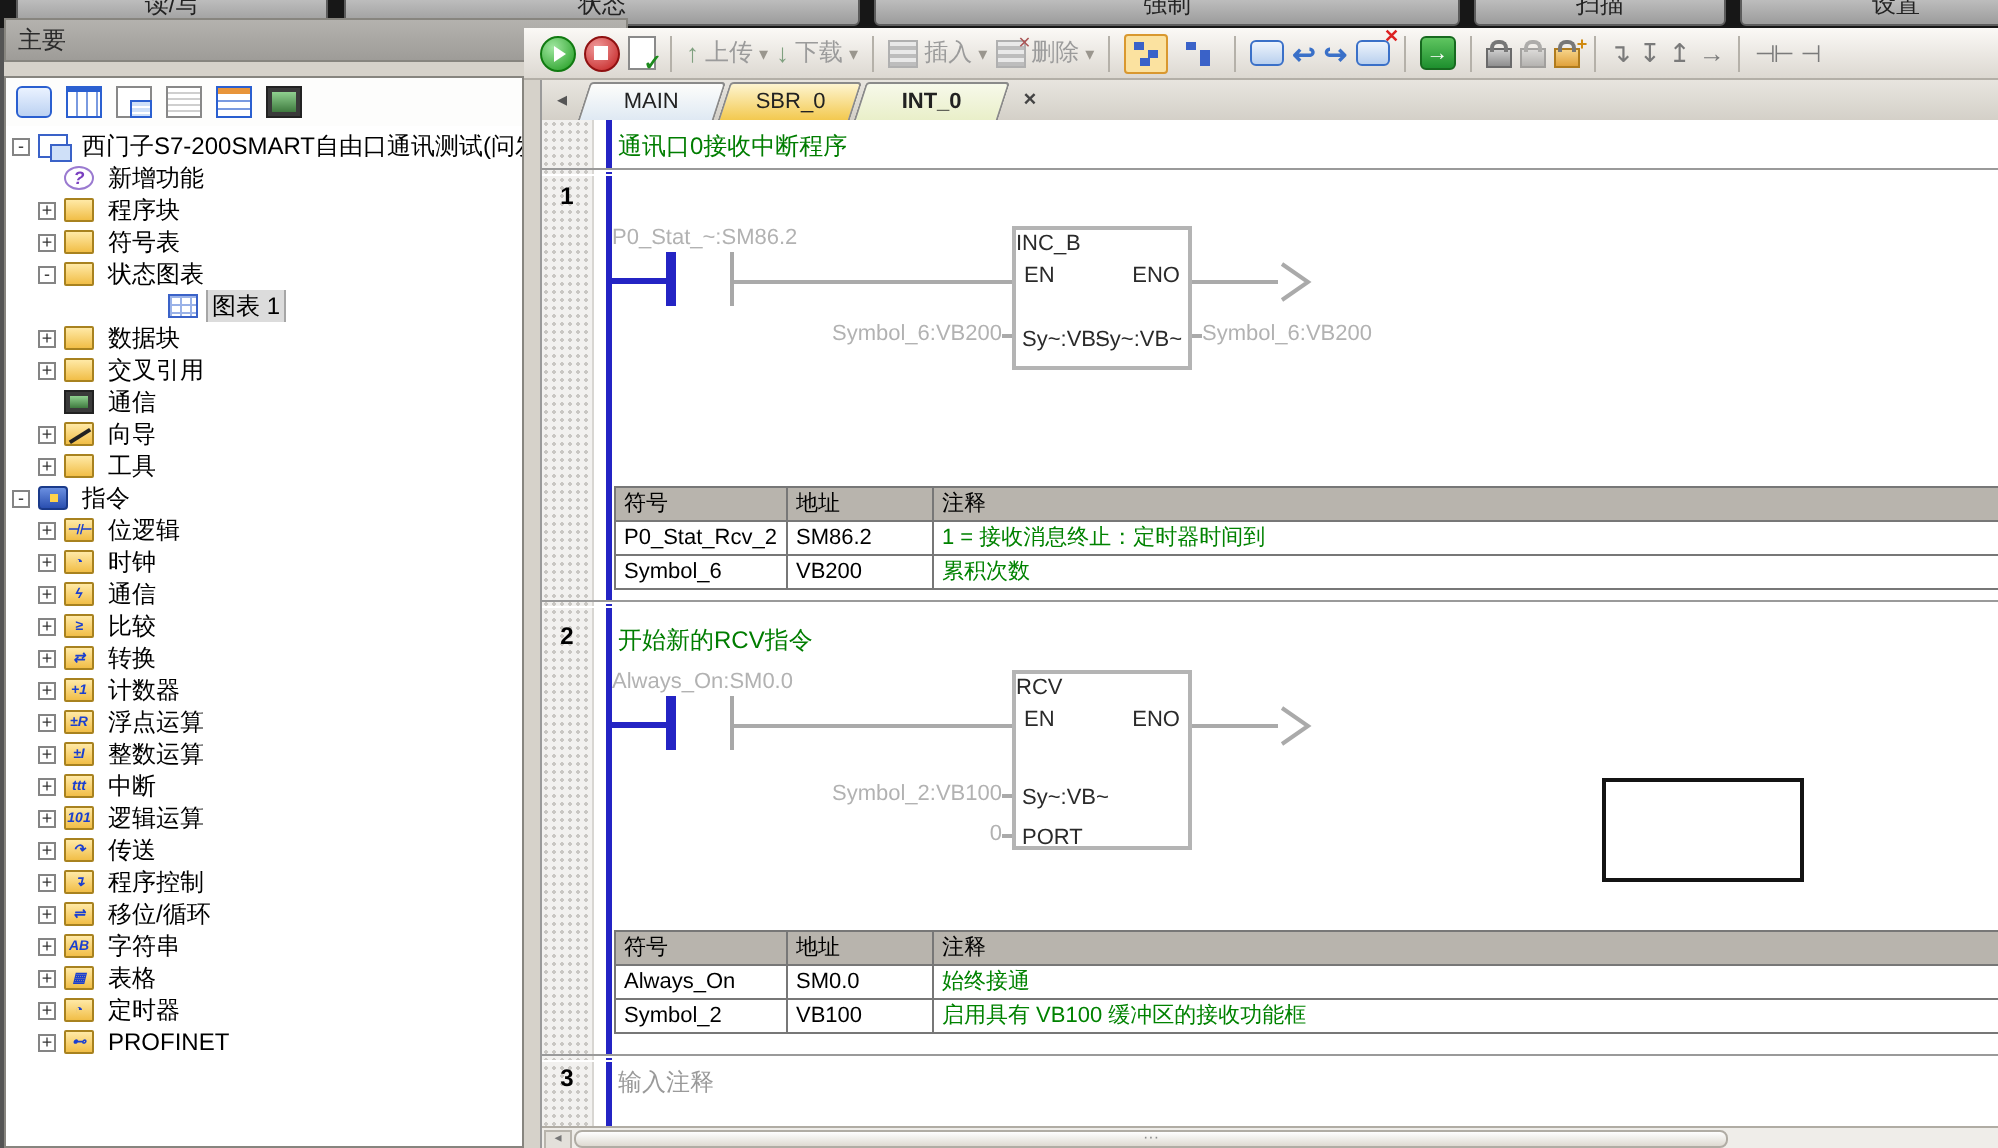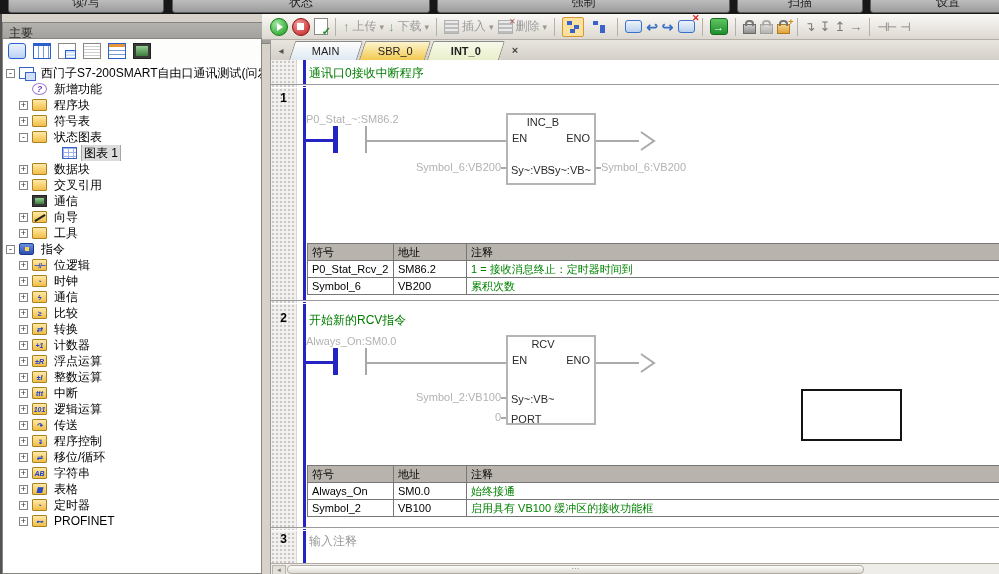--- a/index.html
+++ b/index.html
@@ -5,21 +5,21 @@
   html,body{margin:0;padding:0}
   body{width:999px;height:574px;position:relative;overflow:hidden;
        background:#d6d2ca;font-family:"Liberation Sans",sans-serif;
        -webkit-font-smoothing:antialiased}
   
   #topstrip{position:absolute;left:0;top:0;width:999px;height:14px;background:#171717;overflow:hidden}
   .topbtn{position:absolute;top:-7px;height:20px;border:1px solid #5c5c5c;border-radius:3px;
           background:linear-gradient(#cdcdcd,#9c9c9c);color:#222;font-size:12px;
           display:flex;align-items:flex-end;justify-content:center;padding-bottom:1px;box-sizing:border-box}
   
-  #panelhead{position:absolute;left:2px;top:22px;width:312px;height:22px;box-sizing:border-box;
+  #panelhead{position:absolute;left:2px;top:9px;width:312px;height:22px;box-sizing:border-box;
              background:linear-gradient(#b4b2ae,#9e9c98);border:1px solid #87857f;
              color:#2a2a2a;font-size:12px;line-height:20px;padding-left:6px}
   #pin{position:absolute;right:6px;top:4px;width:12px;height:14px}
   #mainbar{position:absolute;left:262px;top:14px;width:737px;height:26px;box-sizing:border-box;
            background:linear-gradient(#fbf9f6,#dcd8d1);border-bottom:1px solid #b3afa7;
            display:flex;align-items:center;padding-left:8px;gap:4px;overflow:hidden}
   .sep{width:1px;height:18px;background:#b5b1a9;margin:0 3px;flex:none}
   .ticonbtn{flex:none;display:flex;align-items:center;justify-content:center}
   .tb-run{width:16px;height:16px;border-radius:50%;background:radial-gradient(circle at 35% 30%,#9fe69f,#1d9a1d);
           border:1px solid #117a11;position:relative}
@@ -75,21 +75,21 @@
   .i-symtab{border:1px solid #2a5fd0;background:linear-gradient(#e8953a 0 3px,#fff 3px),#fff}
   .i-symtab::after{content:"";position:absolute;left:0;right:0;top:6px;height:1px;background:#7a9ae0;
       box-shadow:0 4px 0 #7a9ae0}
   .i-monitor{border:1px solid #222;background:#3a3a3a}
   .i-monitor::after{content:"";position:absolute;inset:2px;background:linear-gradient(#8fd08f,#3f7a3f)}
   #tree{position:absolute;left:0;top:26px;right:0;bottom:0;overflow:hidden}
   .trow{display:flex;align-items:center;height:16px;white-space:nowrap;overflow:hidden;
         font-size:12px;color:#000;cursor:default}
   .trow[data-level="0"]{padding-left:3px}
   .trow[data-level="1"]{padding-left:16px}
-  .trow[data-level="2"]{padding-left:46px}
+  .trow[data-level="2"]{padding-left:68px}
   .texp{width:9px;height:9px;box-sizing:border-box;border:1px solid #848484;background:#fff;
         font-size:9px;line-height:7px;text-align:center;color:#333;flex:none;margin-right:4px}
   .texp:empty{visibility:hidden}
   .ticon{width:15px;height:12px;margin-right:5px;position:relative;flex:none;box-sizing:border-box}
   .tmark{position:absolute;inset:0;display:flex;align-items:center;justify-content:center;
          font-size:7px;color:#1a3fd0;font-weight:bold;line-height:1}
   .ticon[data-icon="folder"],.ticon[data-icon="wizard"],.ticon[data-icon="fav"]{
      background:linear-gradient(#ffe9a6,#f1be47);border:1px solid #a8821f;border-radius:1px}
   .ticon[data-icon="wizard"]::after{content:"";position:absolute;left:1px;top:5px;width:12px;height:2px;
      background:#222;transform:rotate(-32deg)}
@@ -137,21 +137,21 @@
   .rail{position:absolute;left:32px;width:3px;background:#2424c4}
   .comment{position:absolute;left:38px;color:#007d00;font-size:12px;white-space:nowrap}
   .placeholder{position:absolute;left:38px;color:#9a9a9a;font-size:12px}
   .glabel{position:absolute;color:#b2b2b2;font-size:11px;white-space:nowrap}
   .wire{position:absolute;background:#aaa}
   .bwire{position:absolute;background:#2424c4}
   .cursorbar{position:absolute;width:5px;background:#2424c4}
   .leg{position:absolute;width:2px;background:#a8a8a8}
   .lblock{position:absolute;width:90px;border:2px solid #b4b4b4;background:#fff;
           color:#2a2a2a;font-size:11px;box-sizing:border-box}
-  .btitle{position:absolute;left:0;right:16px;top:1px;text-align:center}
+  .btitle{position:absolute;left:0;right:16px;top:1px;}
   .ben{position:absolute;left:4px;top:17px}
   .beno{position:absolute;right:4px;top:17px}
   .bp{position:absolute;white-space:nowrap}
   .opl{text-align:right}
   .arrow{position:absolute}
   .arrow svg{display:block}
   .stable{position:absolute;left:36px;width:693px;font-size:11px;background:#fff;
           border-top:1px solid #777;border-left:1px solid #777}
   .srow{display:flex;height:17px;line-height:16px}
   .scell{box-sizing:border-box;border-right:1px solid #777;border-bottom:1px solid #777;

